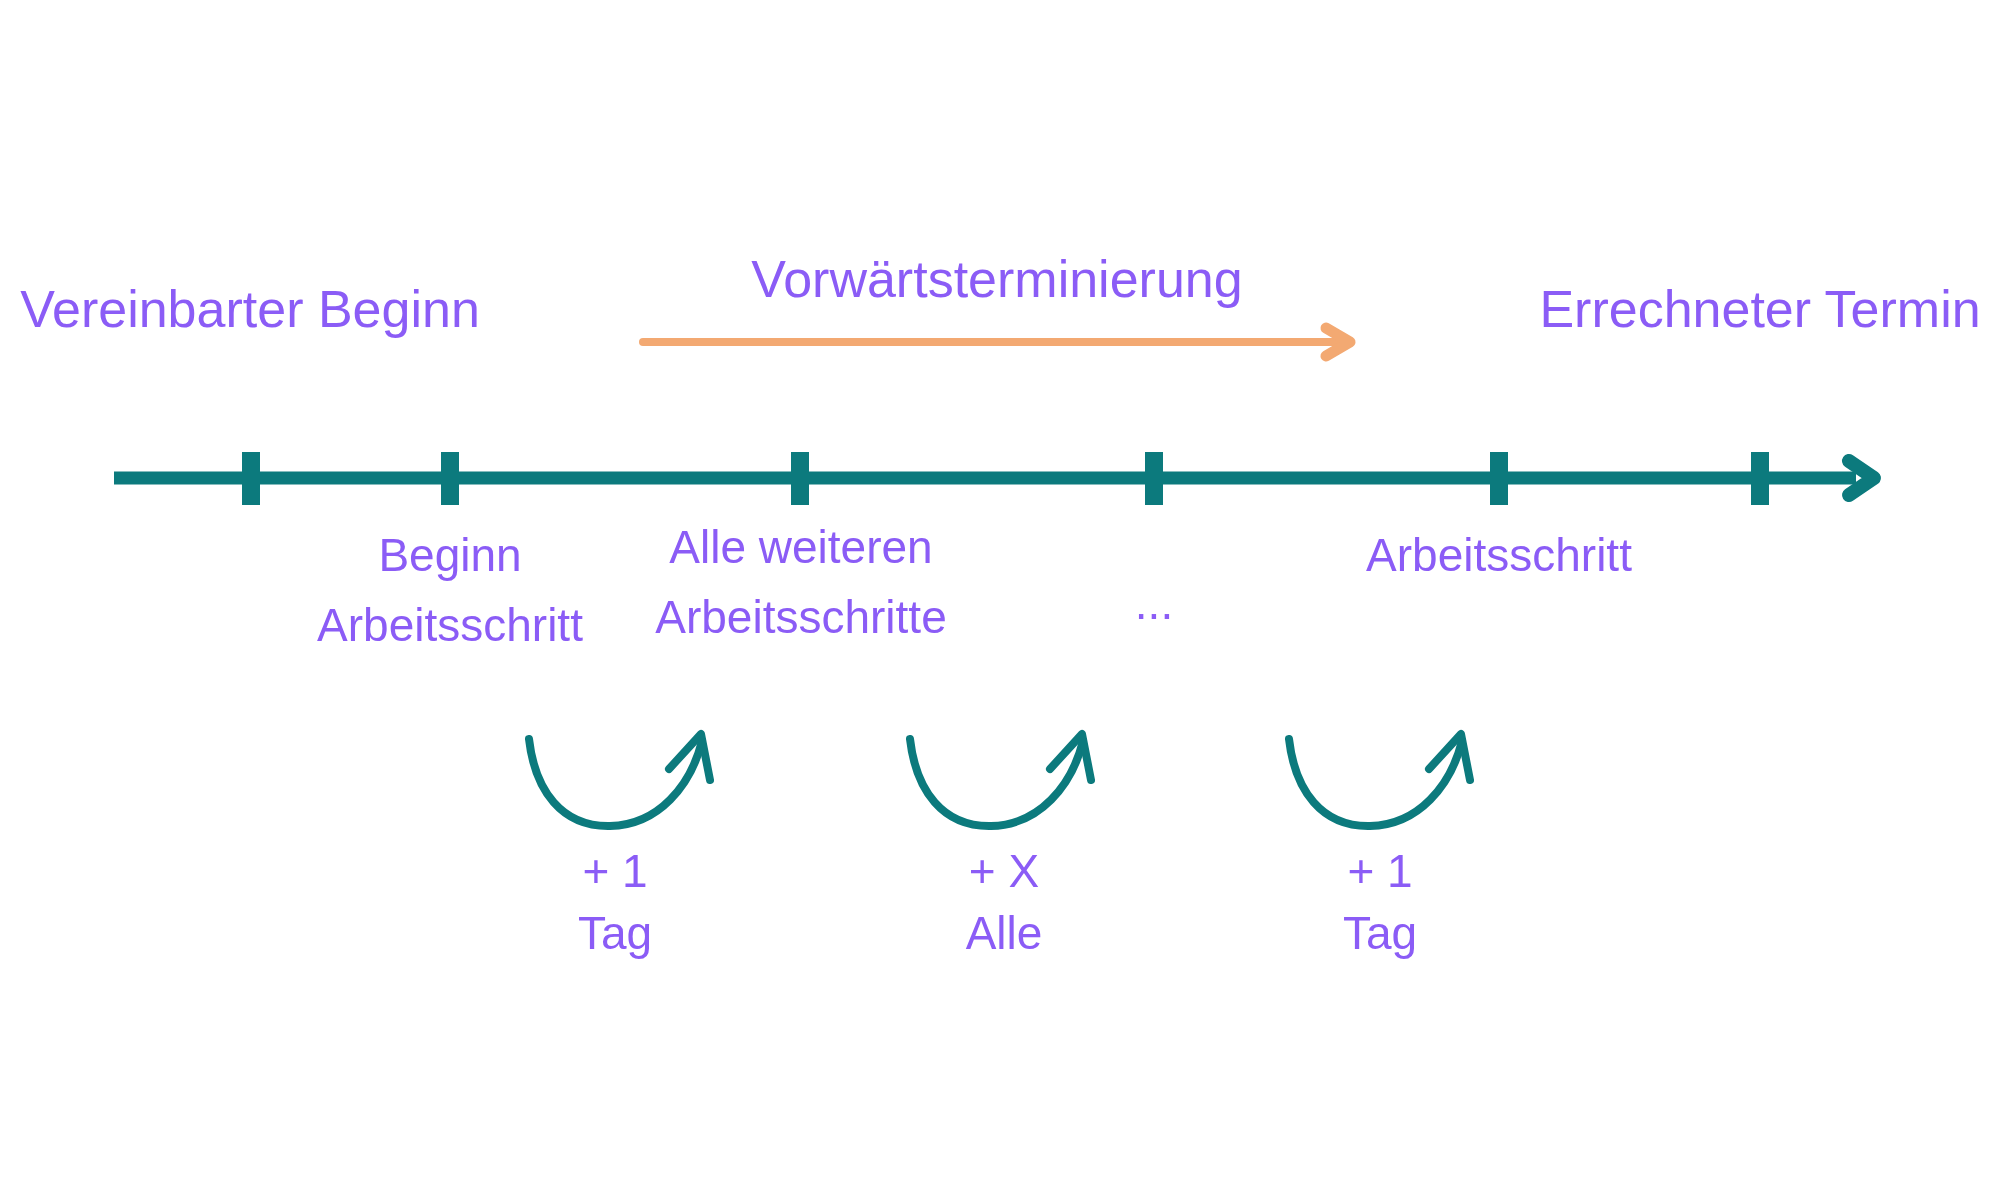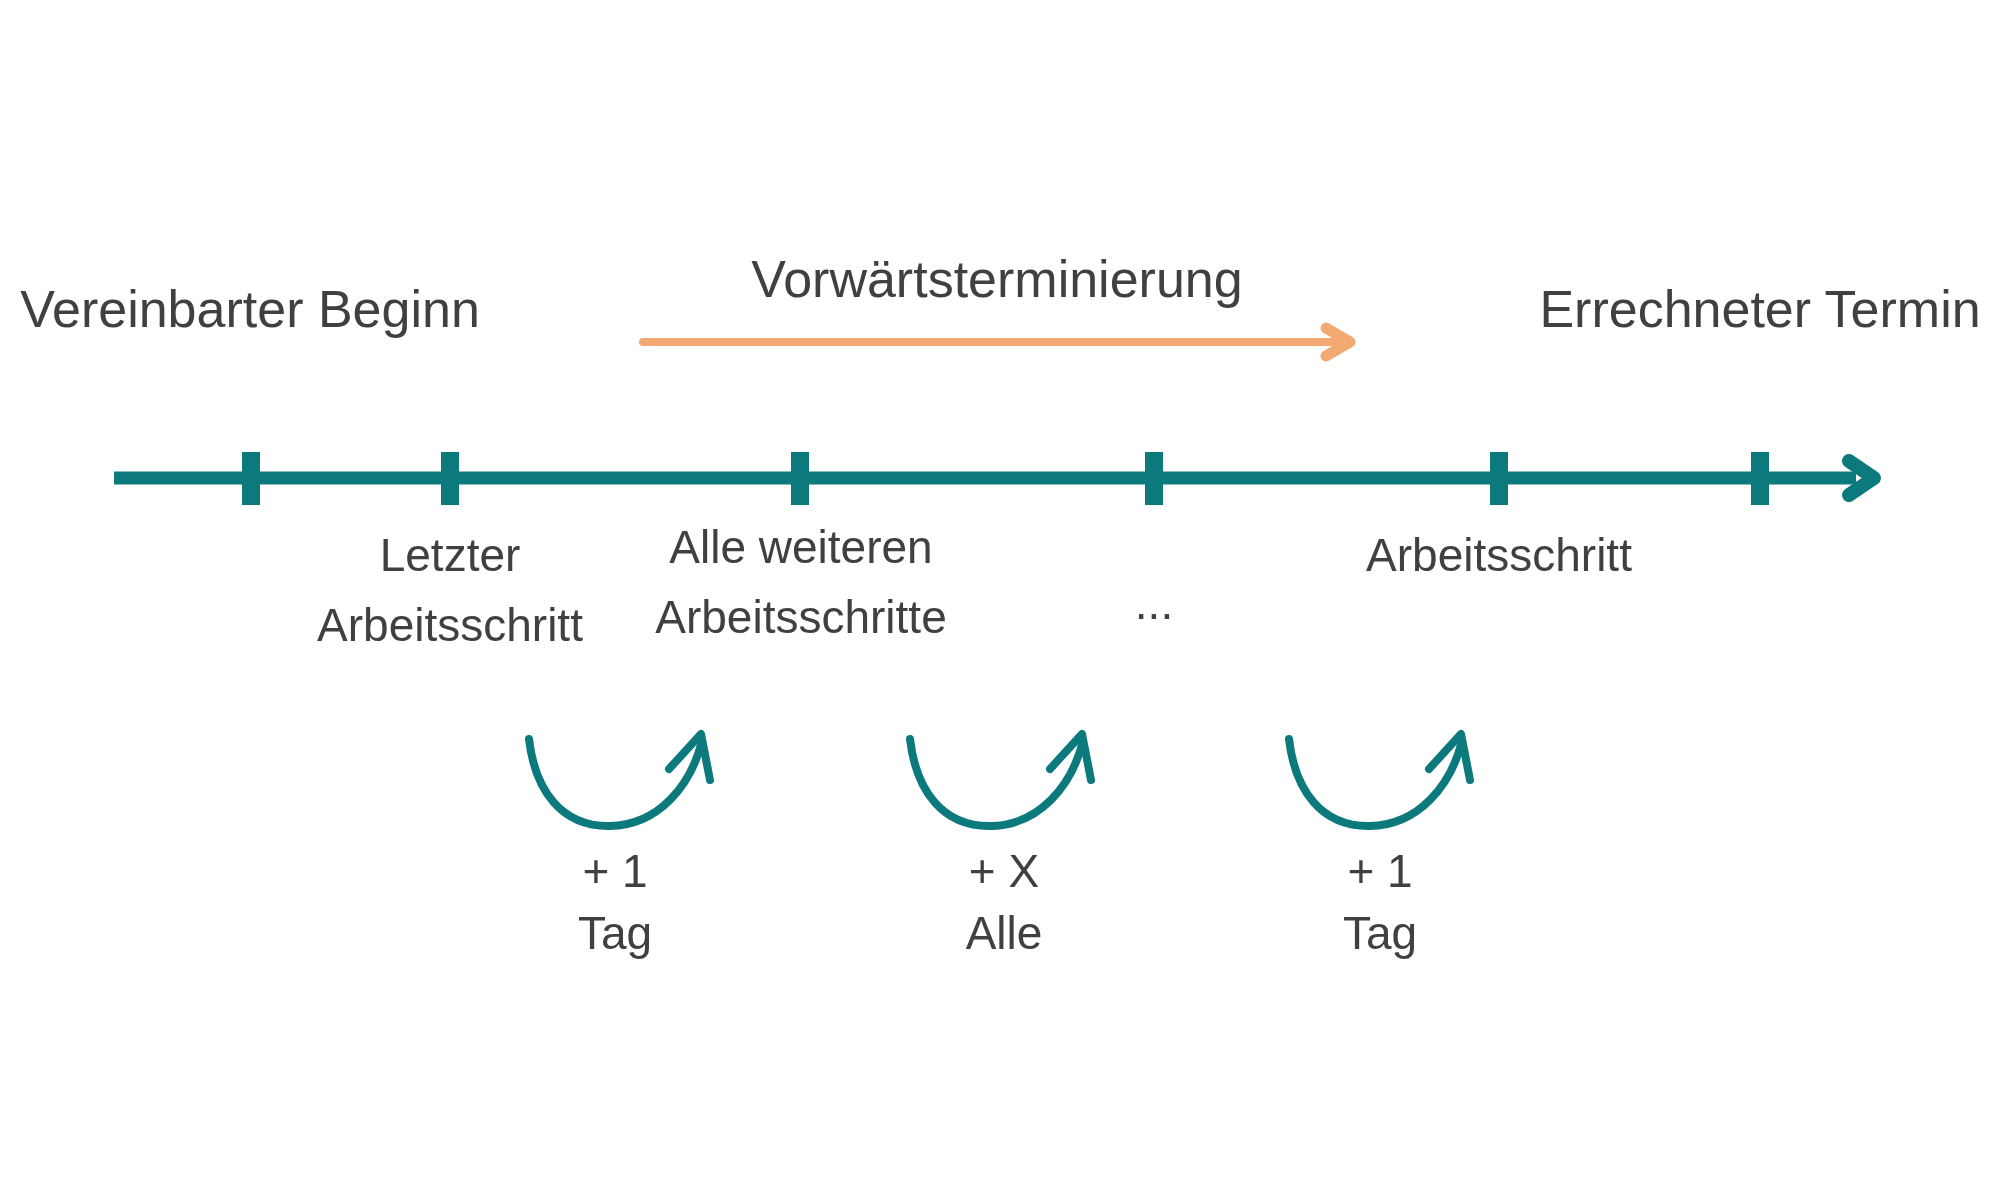--- a/index.html
+++ b/index.html
@@ -2,21 +2,21 @@
 <html><head>
 <meta charset="utf-8">
 <style>
   html, body { margin: 0; padding: 0; background: #ffffff; }
   .canvas {
     position: relative;
     width: 2000px;
     height: 1196px;
     background: #ffffff;
     font-family: "Liberation Sans", sans-serif;
-    color: #404040;
+    color: #8b5cf6;
     overflow: hidden;
   }
   .overlay {
     position: absolute;
     left: 0; top: 0;
     width: 2000px; height: 1196px;
   }
   .txt {
     position: absolute;
     transform: translateX(-50%);
@@ -66,21 +66,21 @@
     <span class="line">Vereinbarter Beginn</span>
   </div>
 
   <div class="txt header" style="left:997px; top:240px;">Vorwärtsterminierung</div>
 
   <div class="txt header" style="left:1760px; top:270px;text-align:center;">
     <span class="line">Errechneter Termin</span>
   </div>
 
   <div class="txt step" style="left:450px; top:520px;">
-    <span class="line">Letzter</span>
+    <span class="line">Beginn</span>
     <span class="line">Arbeitsschritt</span>
   </div>
 
   <div class="txt step" style="left:801px; top:512px;">
     <span class="line">Alle weiteren</span>
     <span class="line">Arbeitsschritte</span>
   </div>
 
   <div class="txt step" style="left:1154px; top:568px;">...</div>
 

